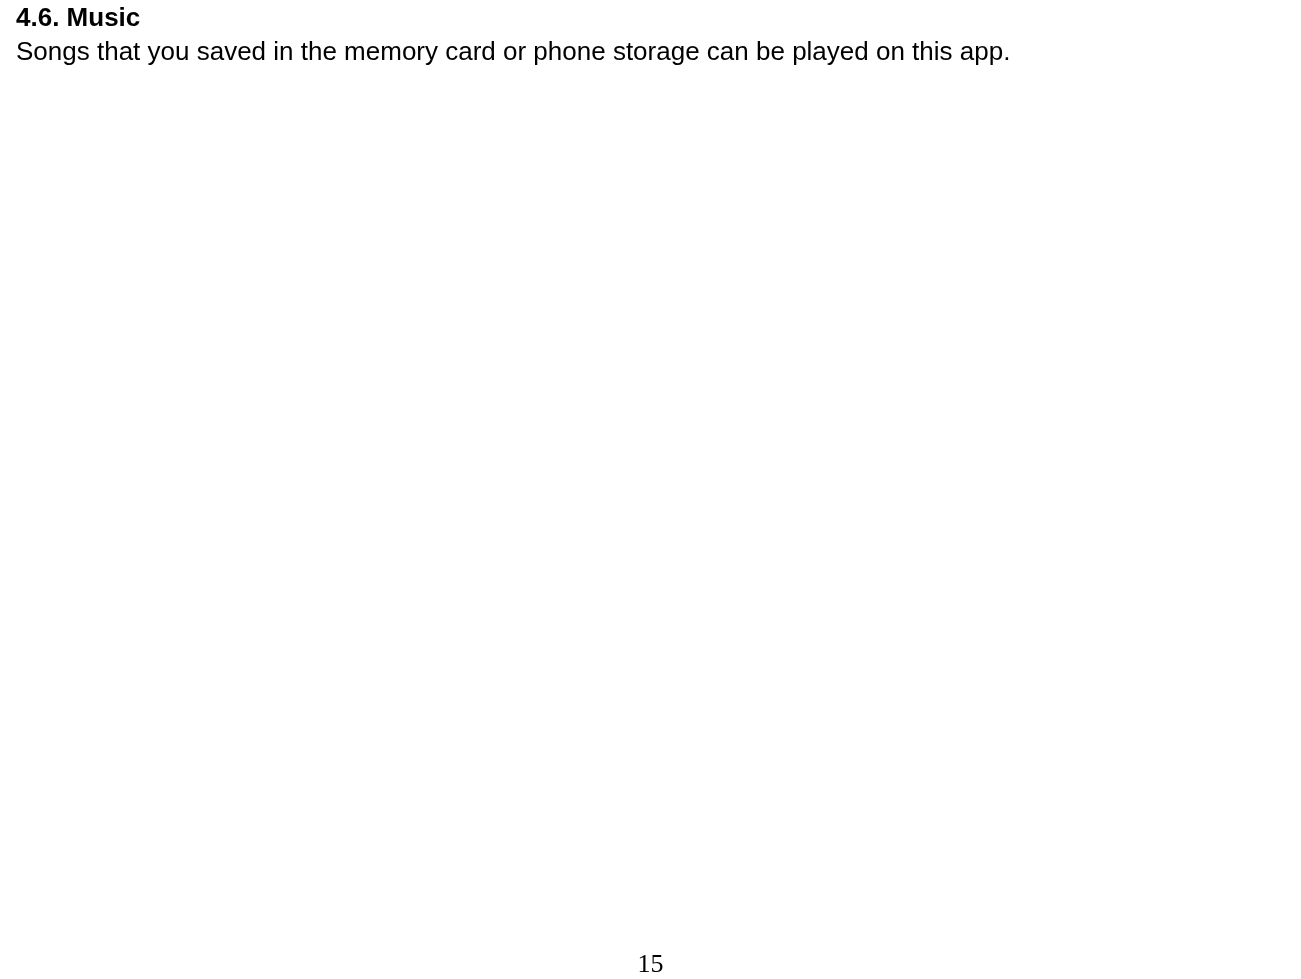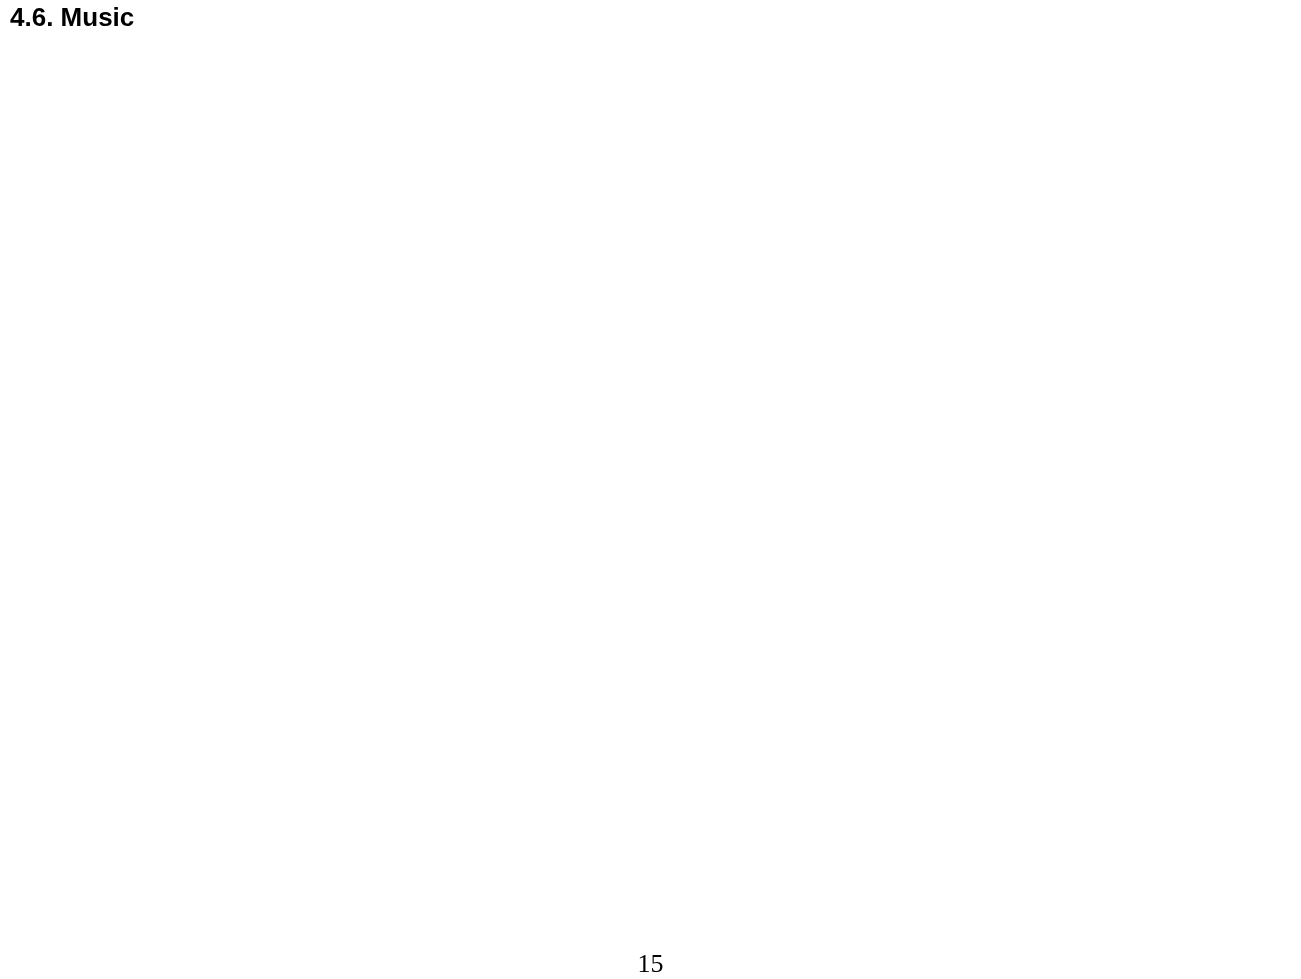--- a/index.html
+++ b/index.html
@@ -10,21 +10,21 @@
     body {
       width: 1301px;
       height: 979px;
       background: #ffffff;
       font-family: Arial, Helvetica, sans-serif;
       position: relative;
       color: #000000;
     }
     .content {
       padding-top: 2px;
-      padding-left: 10px;
+      padding-left: 16px;
     }
     .section-heading {
       font-size: 26px;
       font-weight: bold;
       line-height: 1.2;
     }
     .body-text {
       font-size: 26px;
       font-weight: normal;
       line-height: 1.3;
@@ -37,15 +37,16 @@
       transform: translateX(-50%);
       font-family: "Times New Roman", Times, serif;
       font-size: 26px;
     }
   </style>
 </head>
 <body>
 
 <div class="content">
   <h2 class="section-heading">4.6. Music</h2>
+  <p class="body-text">Songs that you saved in the memory card or phone storage can be played on this app.</p>
 </div>
 
 <div class="page-number">15</div>
 
 </body></html>

